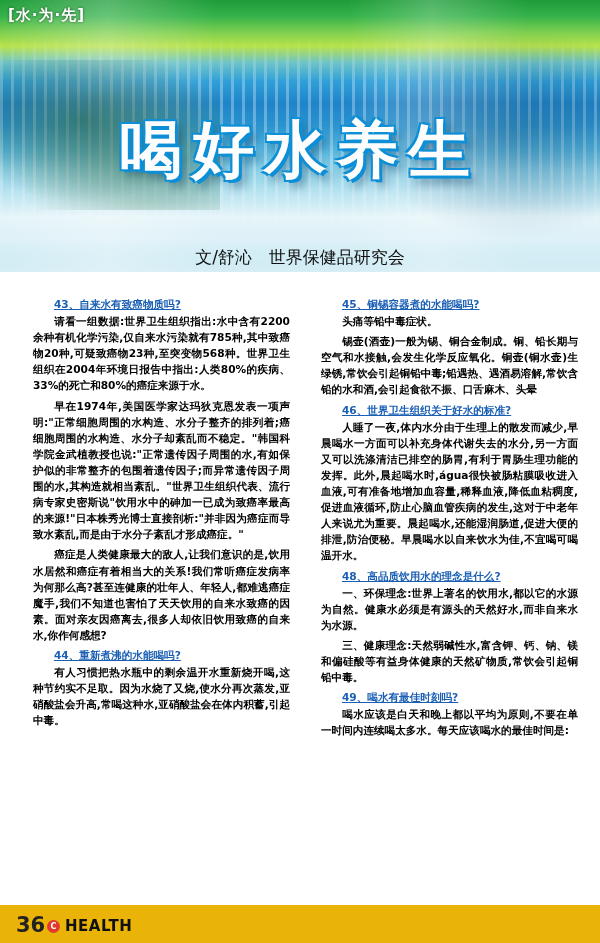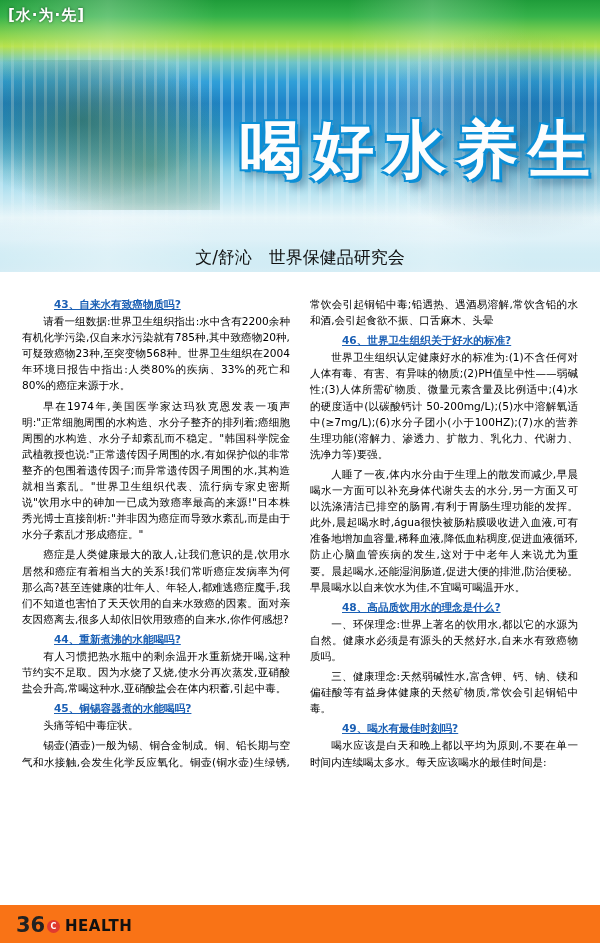--- a/index.html
+++ b/index.html
@@ -58,21 +58,21 @@
   .magtag {
     position: absolute; left: 8px; top: 6px;
     color: #ffffff;
     font-size: 15px; font-weight: bold;
     letter-spacing: 1px;
     text-shadow: 0 0 3px rgba(0,0,0,.55);
   }
 
   .hero-title {
     position: absolute; left: 0; top: 108px; width: 600px;
-    text-align: right;
+    text-align: center;
     font-family: "DejaVu Sans", "Liberation Sans", sans-serif;
     font-size: 62px;
     font-weight: bold;
     letter-spacing: 10px;
     color: #fdfdfd;
     text-shadow:
       3px 3px 0 #0c8fd6,
       -2px -2px 0 #0c8fd6,
       2px -2px 0 #0c8fd6,
       -2px 2px 0 #0c8fd6,
@@ -106,29 +106,30 @@
   .q {
     color: #1a5fb4;
     font-weight: bold;
     margin: 0 0 1px 0;
     text-indent: 0;
     font-size: 10.6px;
     break-inside: avoid;
   }
   .q.u { text-decoration: underline; text-decoration-color: #1a5fb4; margin-left: 32px; }
   p.para {
-    margin: 0 0 4px 0;
+    margin: 0 0 4px 11px;
     text-indent: 2em;
+    font-weight: bold;
   }
   .sp { margin-bottom: 7px; }
 
   
   .footer {
     position: absolute; left: 0; bottom: 0; width: 600px; height: 38px;
-    background: #f97316;
+    background: #eab308;
     border-top: 0;
   }
   .folio {
     position: absolute; left: 16px; bottom: 6px;
     font-size: 21px; font-weight: bold; color: #222;
     font-family: "DejaVu Sans", "Liberation Sans", sans-serif;
   }
   .foot-badge {
     position: absolute; left: 47px; bottom: 10px;
     width: 13px; height: 13px; border-radius: 50%;
@@ -167,26 +168,25 @@
 
     <div class="q u">44、重新煮沸的水能喝吗?</div>
     <p class="para sp">有人习惯把热水瓶中的剩余温开水重新烧开喝,这种节约实不足取。因为水烧了又烧,使水分再次蒸发,亚硝酸盐会升高,常喝这种水,亚硝酸盐会在体内积蓄,引起中毒。</p>
 
     <div class="q u">45、铜锡容器煮的水能喝吗?</div>
     <p class="para">头痛等铅中毒症状。</p>
 
     <p class="para sp">锡壶(酒壶)一般为锡、铜合金制成。铜、铅长期与空气和水接触,会发生化学反应氧化。铜壶(铜水壶)生绿锈,常饮会引起铜铅中毒;铅遇热、遇酒易溶解,常饮含铅的水和酒,会引起食欲不振、口舌麻木、头晕</p>
 
     <div class="q u">46、世界卫生组织关于好水的标准?</div>
-    <p class="para sp">世界卫生组织认定健康好水的标准为:(1)不含任何对人体有毒、有害、有异味的物质;(2)PH值呈中性——弱碱性;(3)人体所需矿物质、微量元素含量及比例适中;(4)水的硬度适中(以碳酸钙计 50-200mg/L);(5)水中溶解氧适中(≥7mg/L);(6)水分子团小(小于100HZ);(7)水的营养生理功能(溶解力、渗透力、扩散力、乳化力、代谢力、洗净力等)要强。</p>
 
     <p class="para sp">人睡了一夜,体内水分由于生理上的散发而减少,早晨喝水一方面可以补充身体代谢失去的水分,另一方面又可以洗涤清洁已排空的肠胃,有利于胃肠生理功能的发挥。此外,晨起喝水时,água很快被肠粘膜吸收进入血液,可有准备地增加血容量,稀释血液,降低血粘稠度,促进血液循环,防止心脑血管疾病的发生,这对于中老年人来说尤为重要。晨起喝水,还能湿润肠道,促进大便的排泄,防治便秘。早晨喝水以自来饮水为佳,不宜喝可喝温开水。</p>
 
     <div class="q u">48、高品质饮用水的理念是什么?</div>
-    <p class="para">一、环保理念:世界上著名的饮用水,都以它的水源为自然。健康水必须是有源头的天然好水,自来水有致癌物质吗。</p>
+    <p class="para">一、环保理念:世界上著名的饮用水,都以它的水源为自然。健康水必须是有源头的天然好水,而非自来水为水源。</p>
     <p class="para sp">三、健康理念:天然弱碱性水,富含钾、钙、钠、镁和偏硅酸等有益身体健康的天然矿物质,常饮会引起铜铅中毒。</p>
 
     <div class="q u">49、喝水有最佳时刻吗?</div>
     <p class="para">喝水应该是白天和晚上都以平均为原则,不要在单一时间内连续喝太多水。每天应该喝水的最佳时间是:</p>
   </div>
 </div>
 
 <div class="footer">
   <div class="folio">36</div>
   <div class="foot-badge">C</div>

